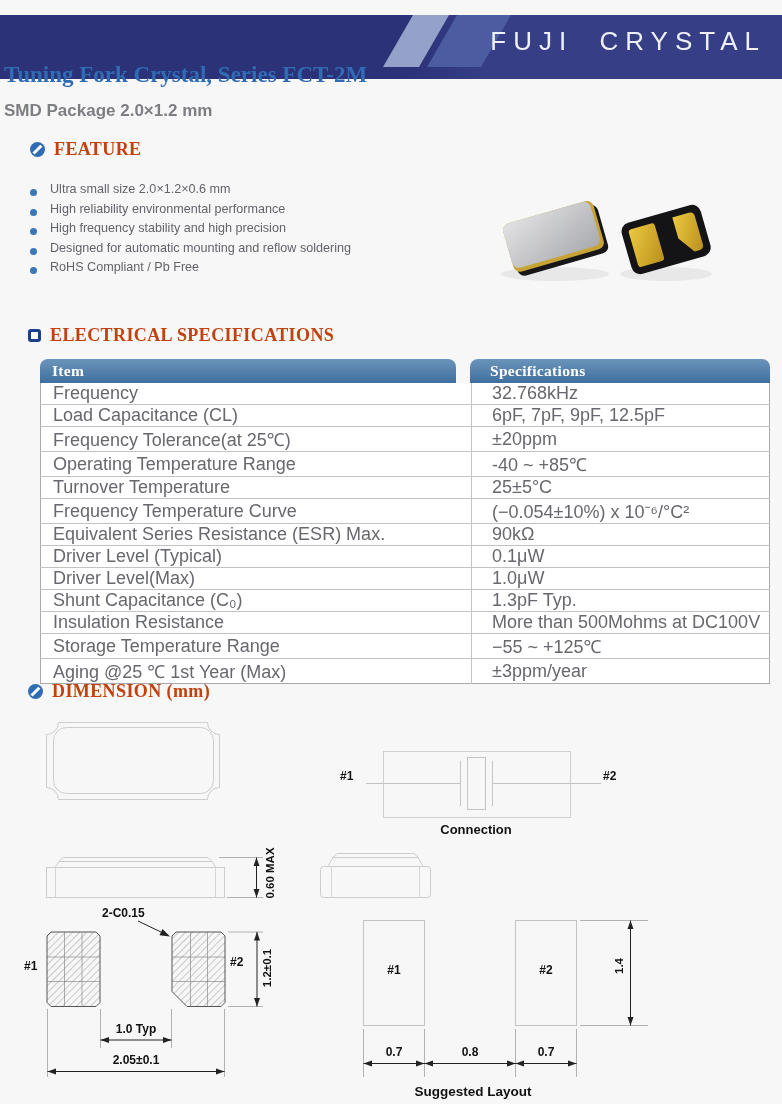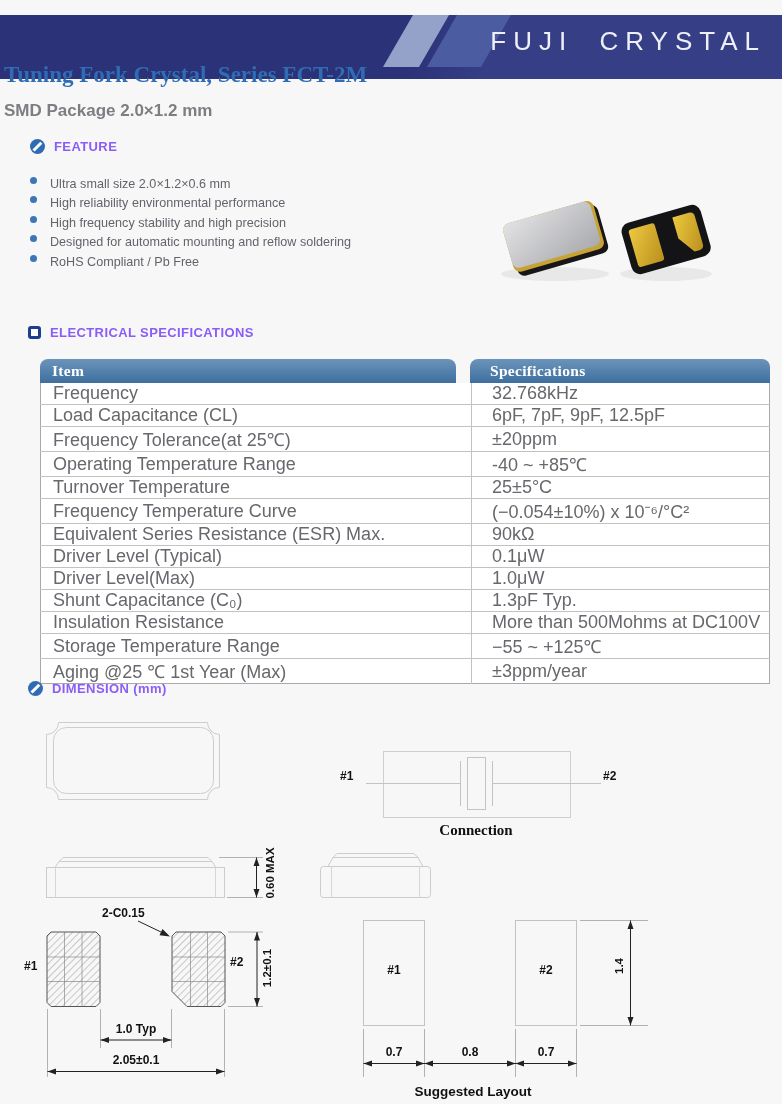--- a/index.html
+++ b/index.html
@@ -14,28 +14,28 @@
   .band .stripe1{position:absolute;left:398px;top:0;width:36px;height:52px;background:#94a1c8;transform:skewX(-30deg);}
   .band .stripe2{position:absolute;left:442px;top:0;width:54px;height:52px;background:#4b5ca0;transform:skewX(-30deg);}
   .brand{position:absolute;right:16px;top:0;line-height:52px;font-size:26px;color:#eef0f7;
     letter-spacing:7px;word-spacing:12px;font-family:"Liberation Sans",sans-serif;}
   
   .doc-title{position:absolute;left:4px;top:62px;font-family:"Liberation Serif",serif;
     font-weight:bold;font-size:23px;color:#2f6cb3;}
   .doc-subtitle{position:absolute;left:4px;top:101px;font-weight:bold;font-size:17px;color:#7d7e82;}
   
   .sec-head{position:absolute;display:flex;align-items:center;gap:9px;}
-  .sec-head .txt{font-family:Liberation Sans, sans-serif;font-weight:bold;font-size:13px;
-    color:#8b5cf6;letter-spacing:.4px;}
+  .sec-head .txt{font-family:Liberation Serif, serif;font-weight:bold;font-size:18px;
+    color:#c2410c;letter-spacing:.4px;}
   .slash-icon{width:15px;height:15px;border-radius:50%;background:#2f6cb3;position:relative;overflow:hidden;flex:none;}
   .slash-icon::after{content:"";position:absolute;left:6.2px;top:2px;width:2.6px;height:11px;background:#fff;transform:rotate(45deg);}
   .sq-icon{width:13px;height:13px;box-sizing:border-box;border:3.2px solid #1c3f8c;border-radius:3px;background:#fff;flex:none;}
   
   .bullets{position:absolute;left:30px;top:177px;list-style:none;margin:0;padding:0;}
-  .bullets li{display:flex;align-items:flex-start;height:19.4px;gap:13px;}
+  .bullets li{display:flex;align-items:flex-end;height:19.4px;gap:13px;}
   .dot{width:7px;height:7px;border-radius:50%;background:#3b76b6;flex:none;}
   .bullets .btxt{font-size:12.6px;color:#63646a;}
   
   .photo{position:absolute;left:498px;top:182px;}
   
   .spec-table{position:absolute;left:40px;top:359px;width:730px;}
   .spec-head{display:flex;height:24px;}
   .spec-head > div{box-sizing:border-box;height:24px;line-height:24px;color:#fff;
     font-family:"Liberation Serif",serif;font-weight:bold;font-size:15.5px;letter-spacing:.3px;
     background:linear-gradient(#6b94ba,#3e6f9f);border-radius:8px 8px 0 0;}
@@ -292,21 +292,21 @@
       <polygon points="424.5,1063.5 416,1060.5 416,1066.5" fill="#222"></polygon>
       <polygon points="424.5,1063.5 433,1060.5 433,1066.5" fill="#222"></polygon>
       <polygon points="515.5,1063.5 507,1060.5 507,1066.5" fill="#222"></polygon>
       <polygon points="515.5,1063.5 524,1060.5 524,1066.5" fill="#222"></polygon>
       <polygon points="576.5,1063.5 568,1060.5 568,1066.5" fill="#222"></polygon>
     </g>
   </svg>
 
   <span class="dlabel" style="left:340px;top:769px;">#1</span>
   <span class="dlabel" style="left:603px;top:769px;">#2</span>
-  <span class="dlabel ctr cap" style="left:406px;top:822px;width:140px;font-size:15px;font-family:Liberation Serif, serif;">Connection</span>
+  <span class="dlabel ctr cap" style="left:406px;top:822px;width:140px;font-size:13px;">Connection</span>
 
   <span class="vlabel" style="left:239px;top:867px;width:62px;">0.60 MAX</span>
   <span class="dlabel" style="left:102px;top:906px;">2-C0.15</span>
 
   <span class="dlabel" style="left:24px;top:959px;">#1</span>
   <span class="dlabel" style="left:230px;top:955px;">#2</span>
   <span class="vlabel" style="left:239px;top:962px;width:56px;">1.2±0.1</span>
   <span class="dlabel ctr" style="left:100px;top:1022px;width:72px;">1.0 Typ</span>
   <span class="dlabel ctr" style="left:66px;top:1053px;width:140px;">2.05±0.1</span>
 

